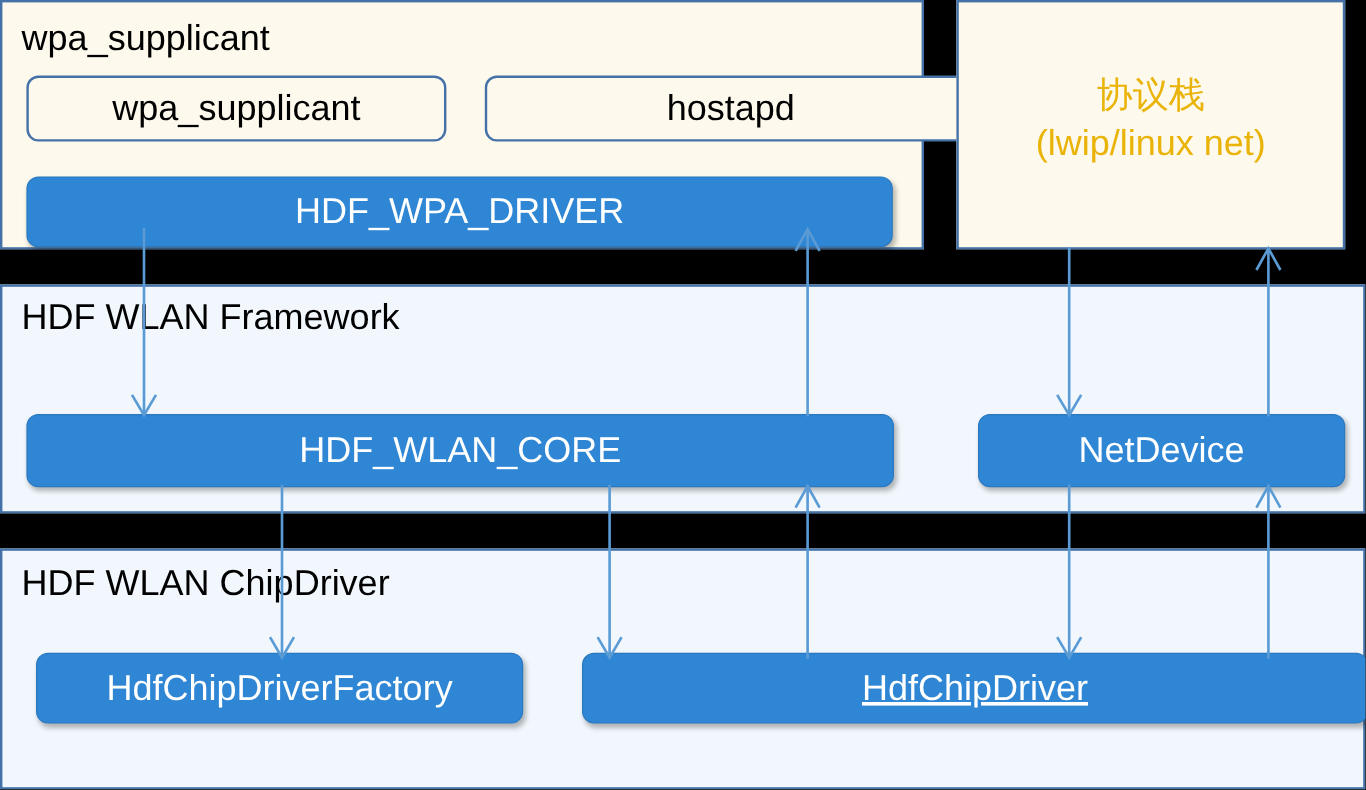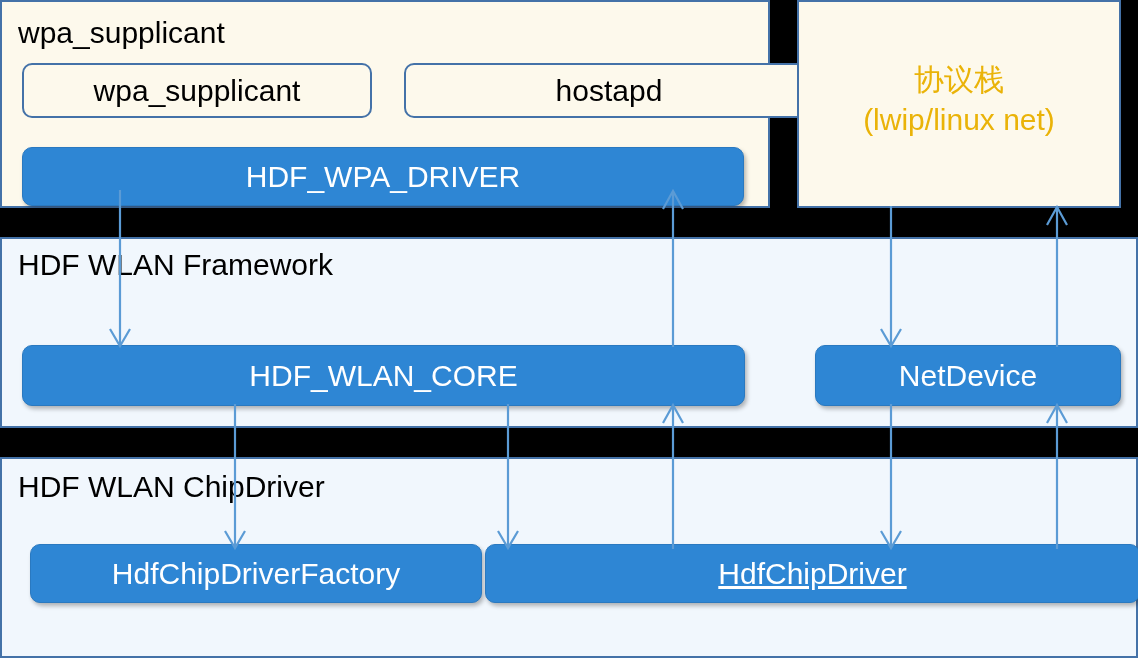--- a/index.html
+++ b/index.html
@@ -118,21 +118,21 @@
   <div class="box box-solid" style="left:22px; top:345px; width:723px; height:61px;">
     <span>HDF_WLAN_CORE</span>
   </div>
 
   <div style="position:absolute; left:0px; top:428px; width:1138px; height:29px; background:#000000;"></div>
 
   <div class="panel panel-ice" style="left:0px; top:457px; width:1138px; height:201px;"></div>
 
   <div class="panel-title" style="left:18px; top:470px;">HDF WLAN ChipDriver</div>
 
-  <div class="box box-solid" style="left:30px; top:544px; width:452px; height:59px;">
+  <div class="box box-solid" style="left:30px; top:544px; width:406px; height:59px;">
     <span>HdfChipDriverFactory</span>
   </div>
 
   <div class="box box-solid" style="left:485px; top:544px; width:655px; height:59px;text-decoration:underline;">
     <span>HdfChipDriver</span>
   </div>
 
   <svg class="arrow" style="left:104px; top:190px; width:32px; height:158px;">
     <line x1="16" y1="0" x2="16" y2="155"></line>
     <polyline points="6,139 16,156 26,139"></polyline>

